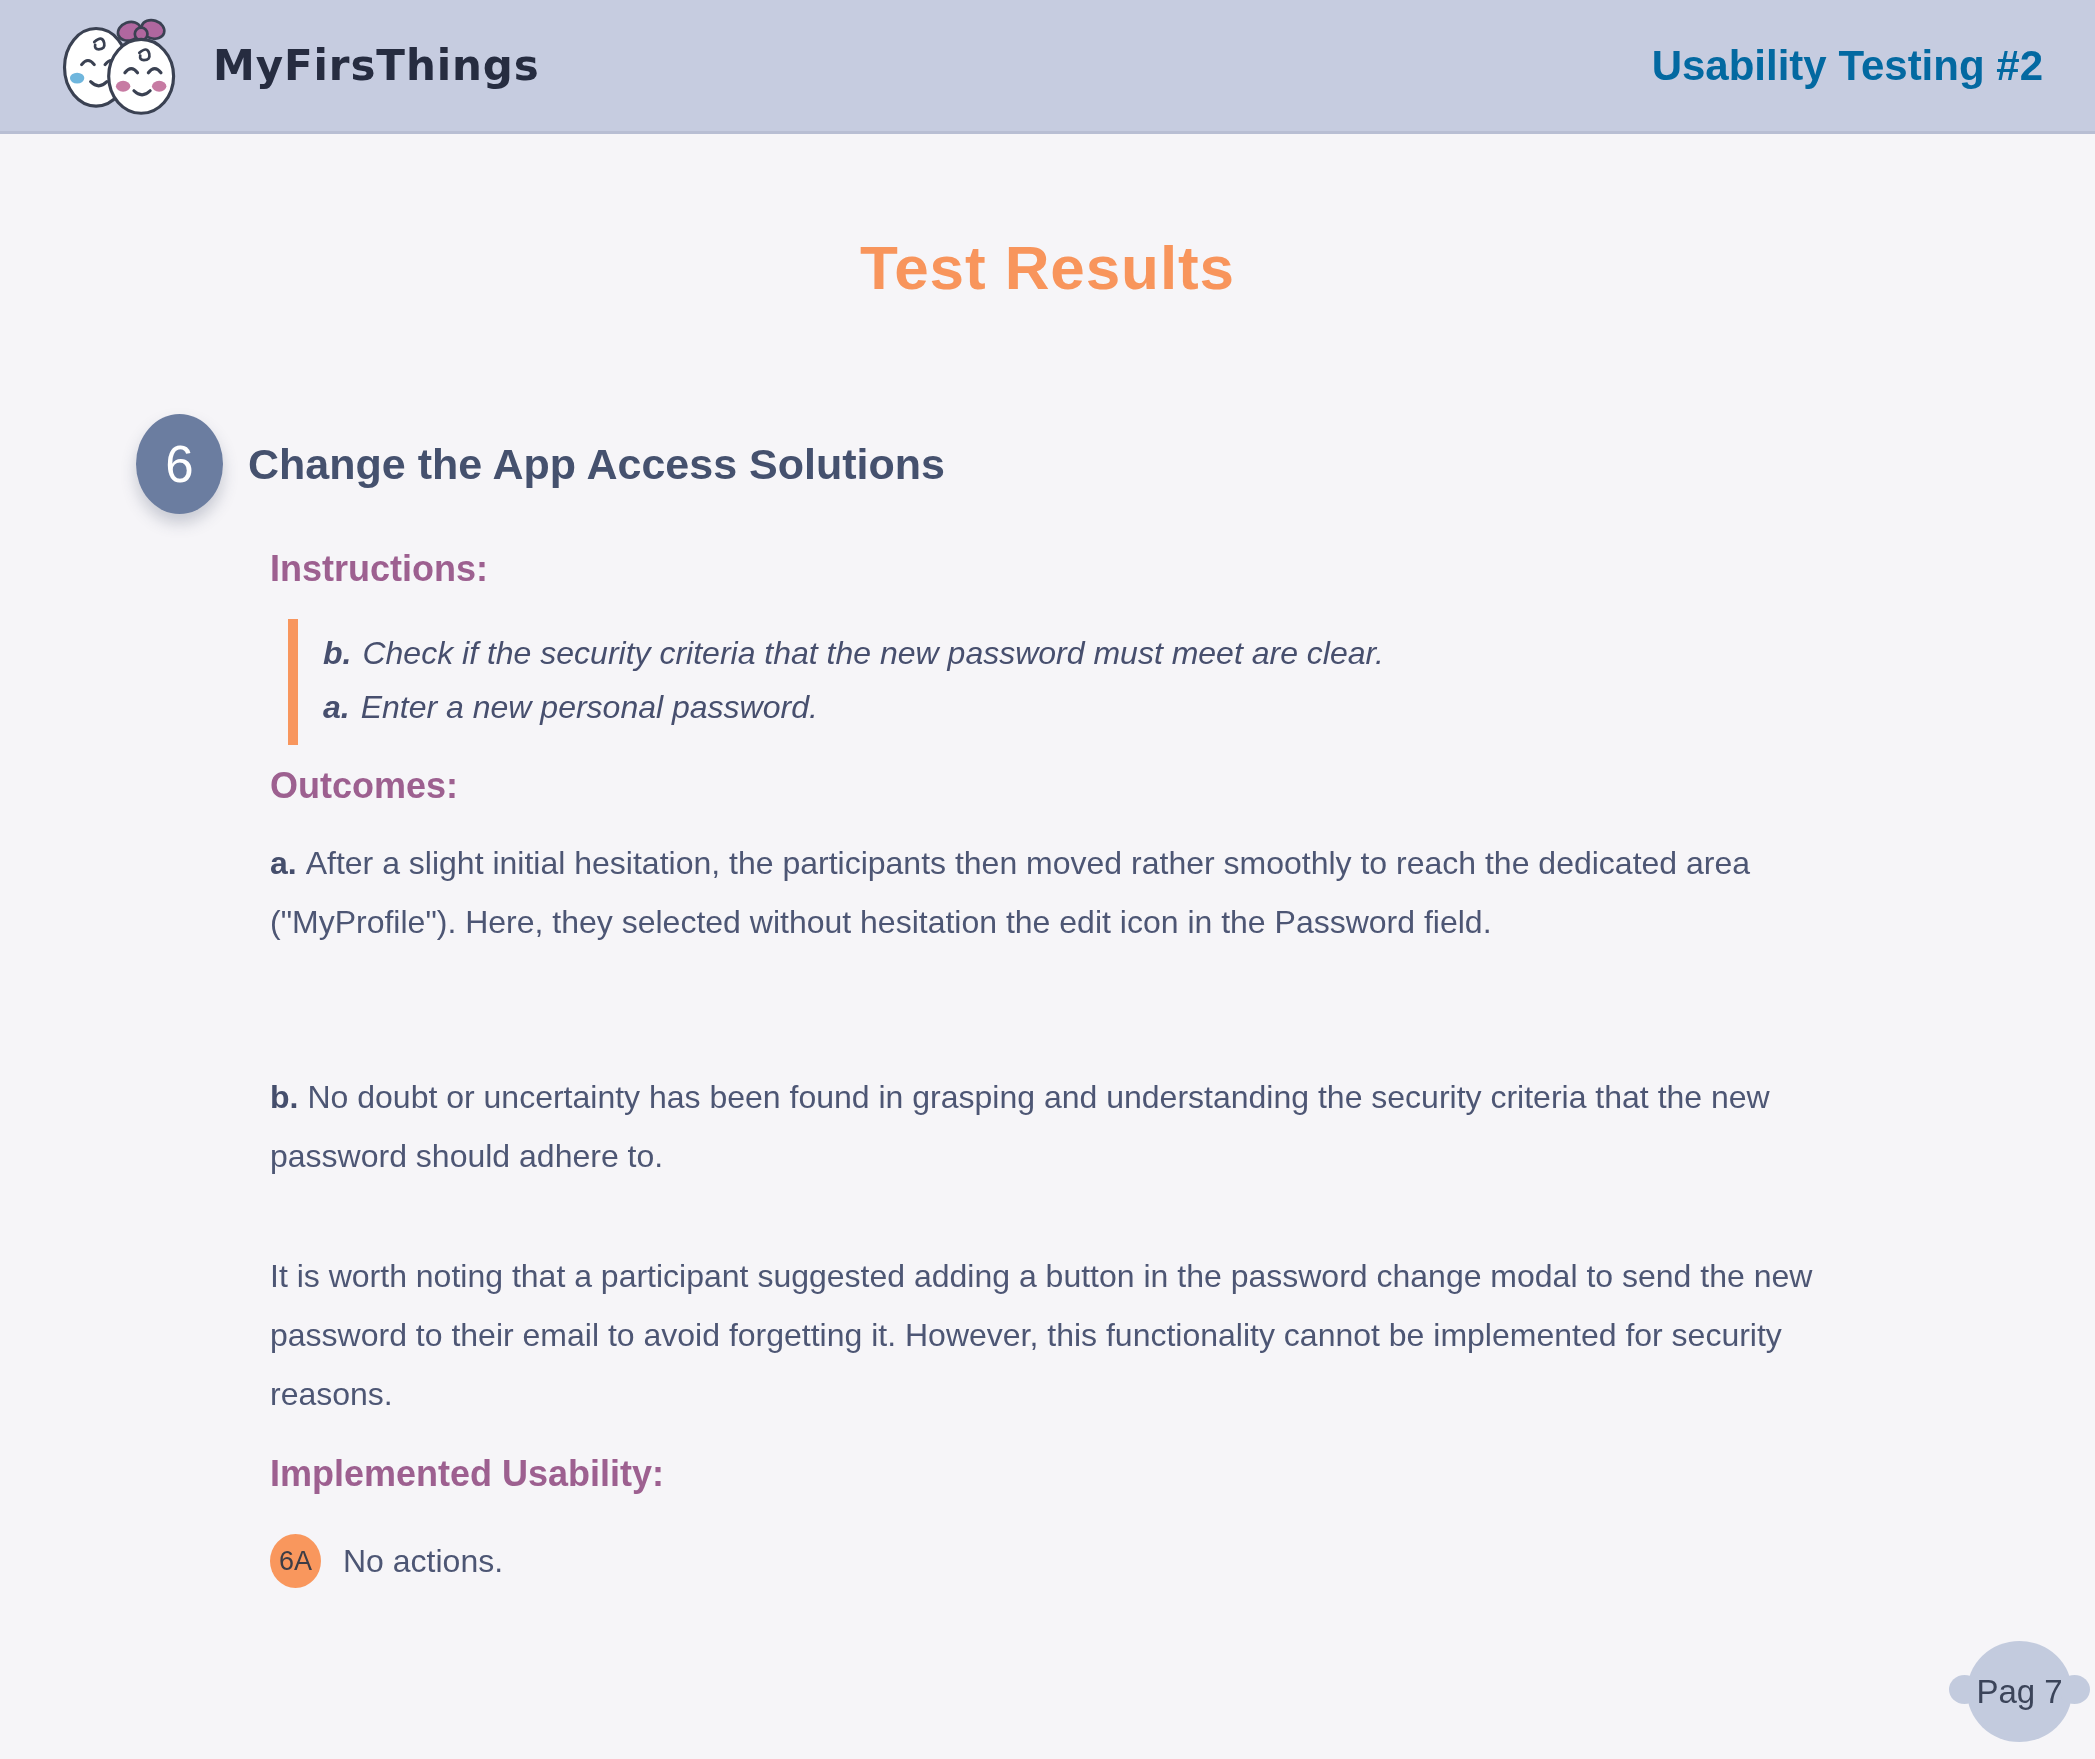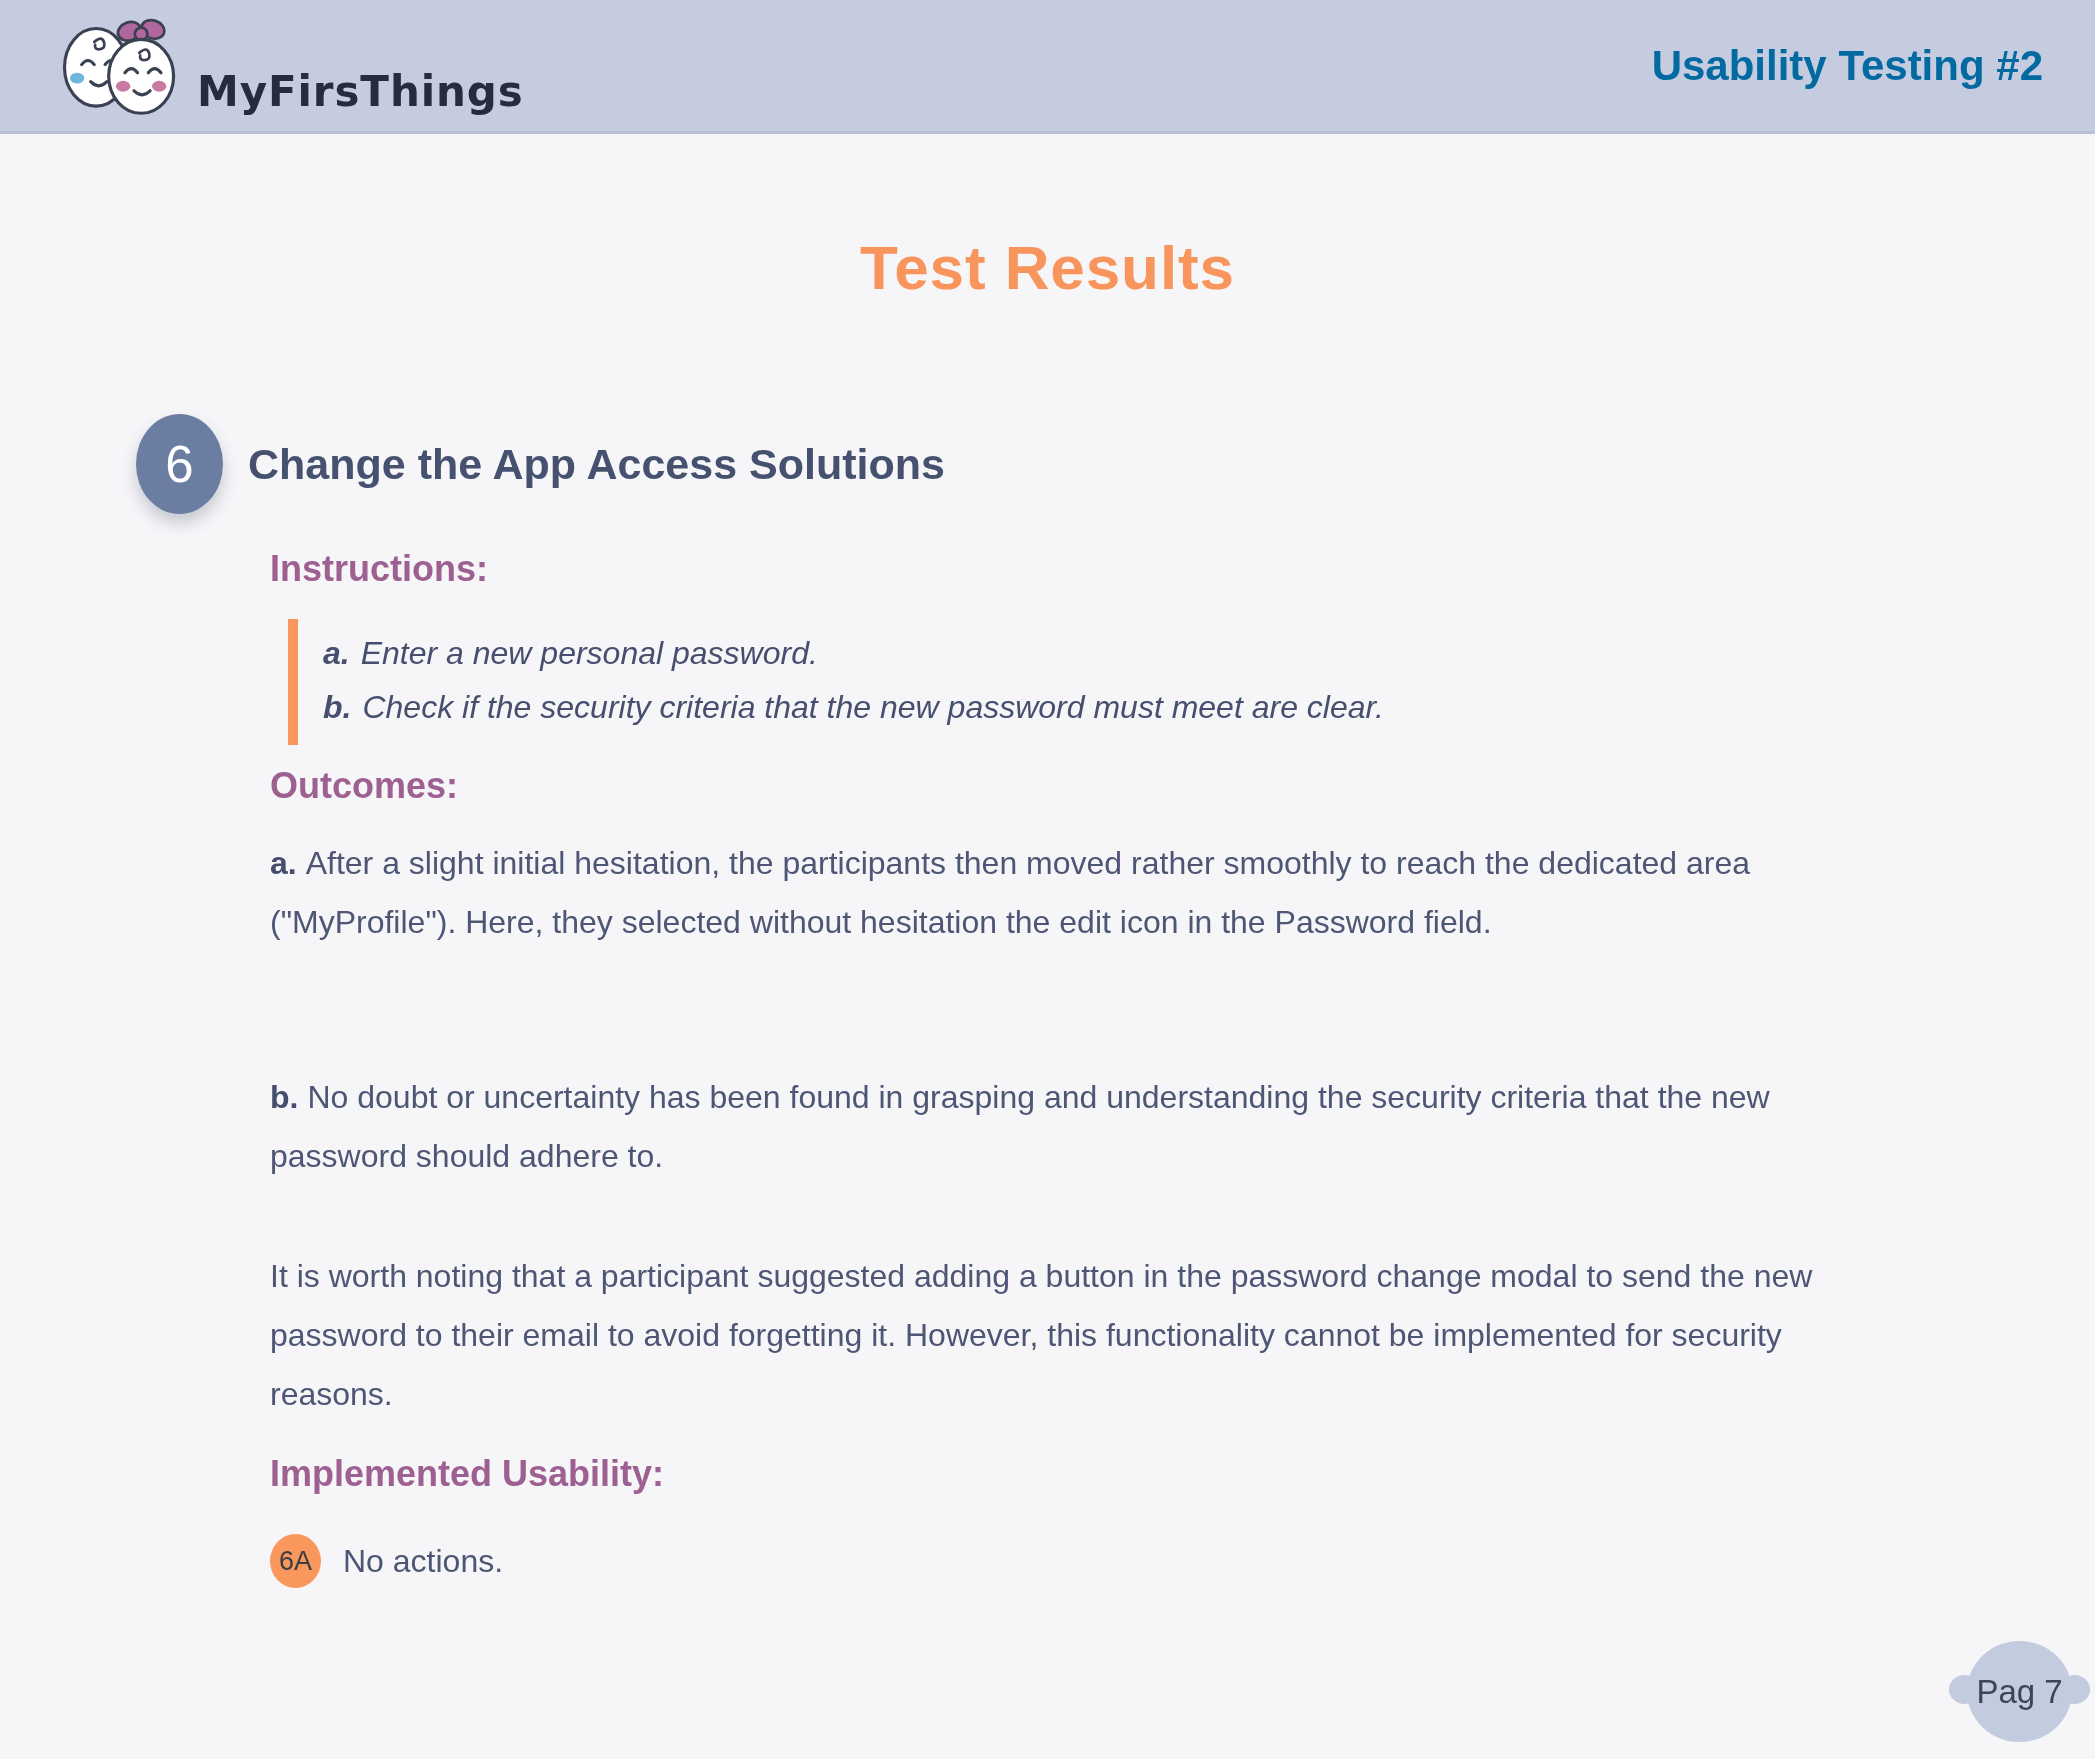--- a/index.html
+++ b/index.html
@@ -9,21 +9,21 @@
     font-family:"Liberation Sans", sans-serif;
   }
 
   
   .header {
     position:absolute; top:0; left:0; width:100%; height:134px;
     background:#c6cce0; border-bottom:3.6px solid #b8bed3;
     display:flex; align-items:center; justify-content:space-between;
     padding:0 52px 0 60px; box-sizing:border-box;
   }
-  .brand { display:flex; align-items:flex-end; gap:18px; }
+  .brand { display:flex; align-items:center; gap:34px; }
   .brand-name {
     font-family:"DejaVu Sans", sans-serif;
     font-size:42px; font-weight:bold; color:#262c40; letter-spacing:0.9px;
   }
   .doc-title { font-size:42px; font-weight:bold; color:#0369a1; }
 
   
   .page-title {
     position:absolute; top:232px; left:0; width:100%;
     text-align:center; font-size:62px; font-weight:bold; color:#f8955c;
@@ -142,24 +142,24 @@
 
   <div class="sec-head">
     <div class="num-circle">6</div>
     <div class="sec-title">Change the App Access Solutions</div>
   </div>
 
   <div class="sub-label lbl-instructions">Instructions:</div>
 
   <div class="inst-list">
     <div class="inst-item">
-      <b>a.</b><span>Enter a new personal password.</span>
+      <b>b.</b><span>Check if the security criteria that the new password must meet are clear.</span>
     </div>
     <div class="inst-item">
-      <b>b.</b><span>Check if the security criteria that the new password must meet are clear.</span>
+      <b>a.</b><span>Enter a new personal password.</span>
     </div>
   </div>
 
   <div class="sub-label lbl-outcomes">Outcomes:</div>
 
   <div class="para para-b">
     <b>b.</b><span>No doubt or uncertainty has been found in grasping and understanding the security criteria that the new password should adhere to.</span>
   </div>
 
   <div class="para para-a">

